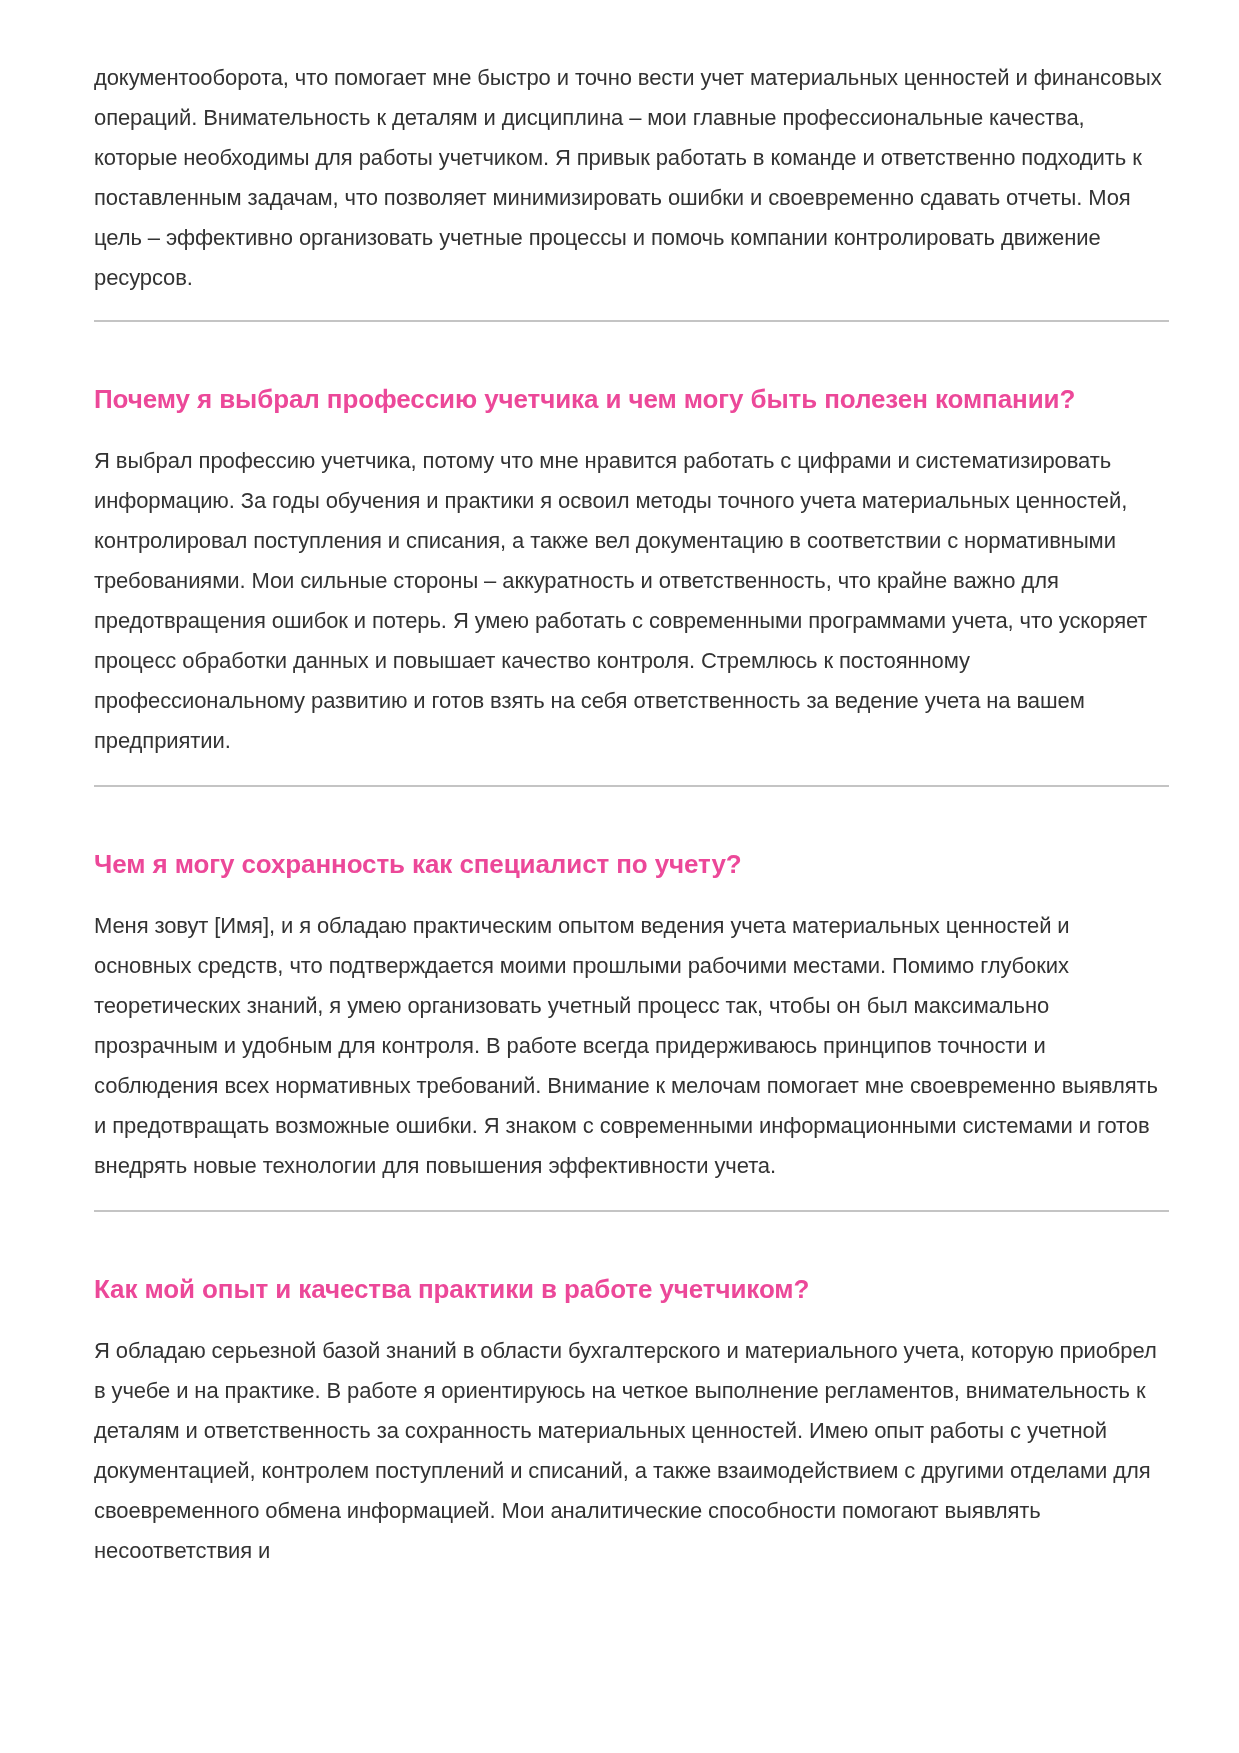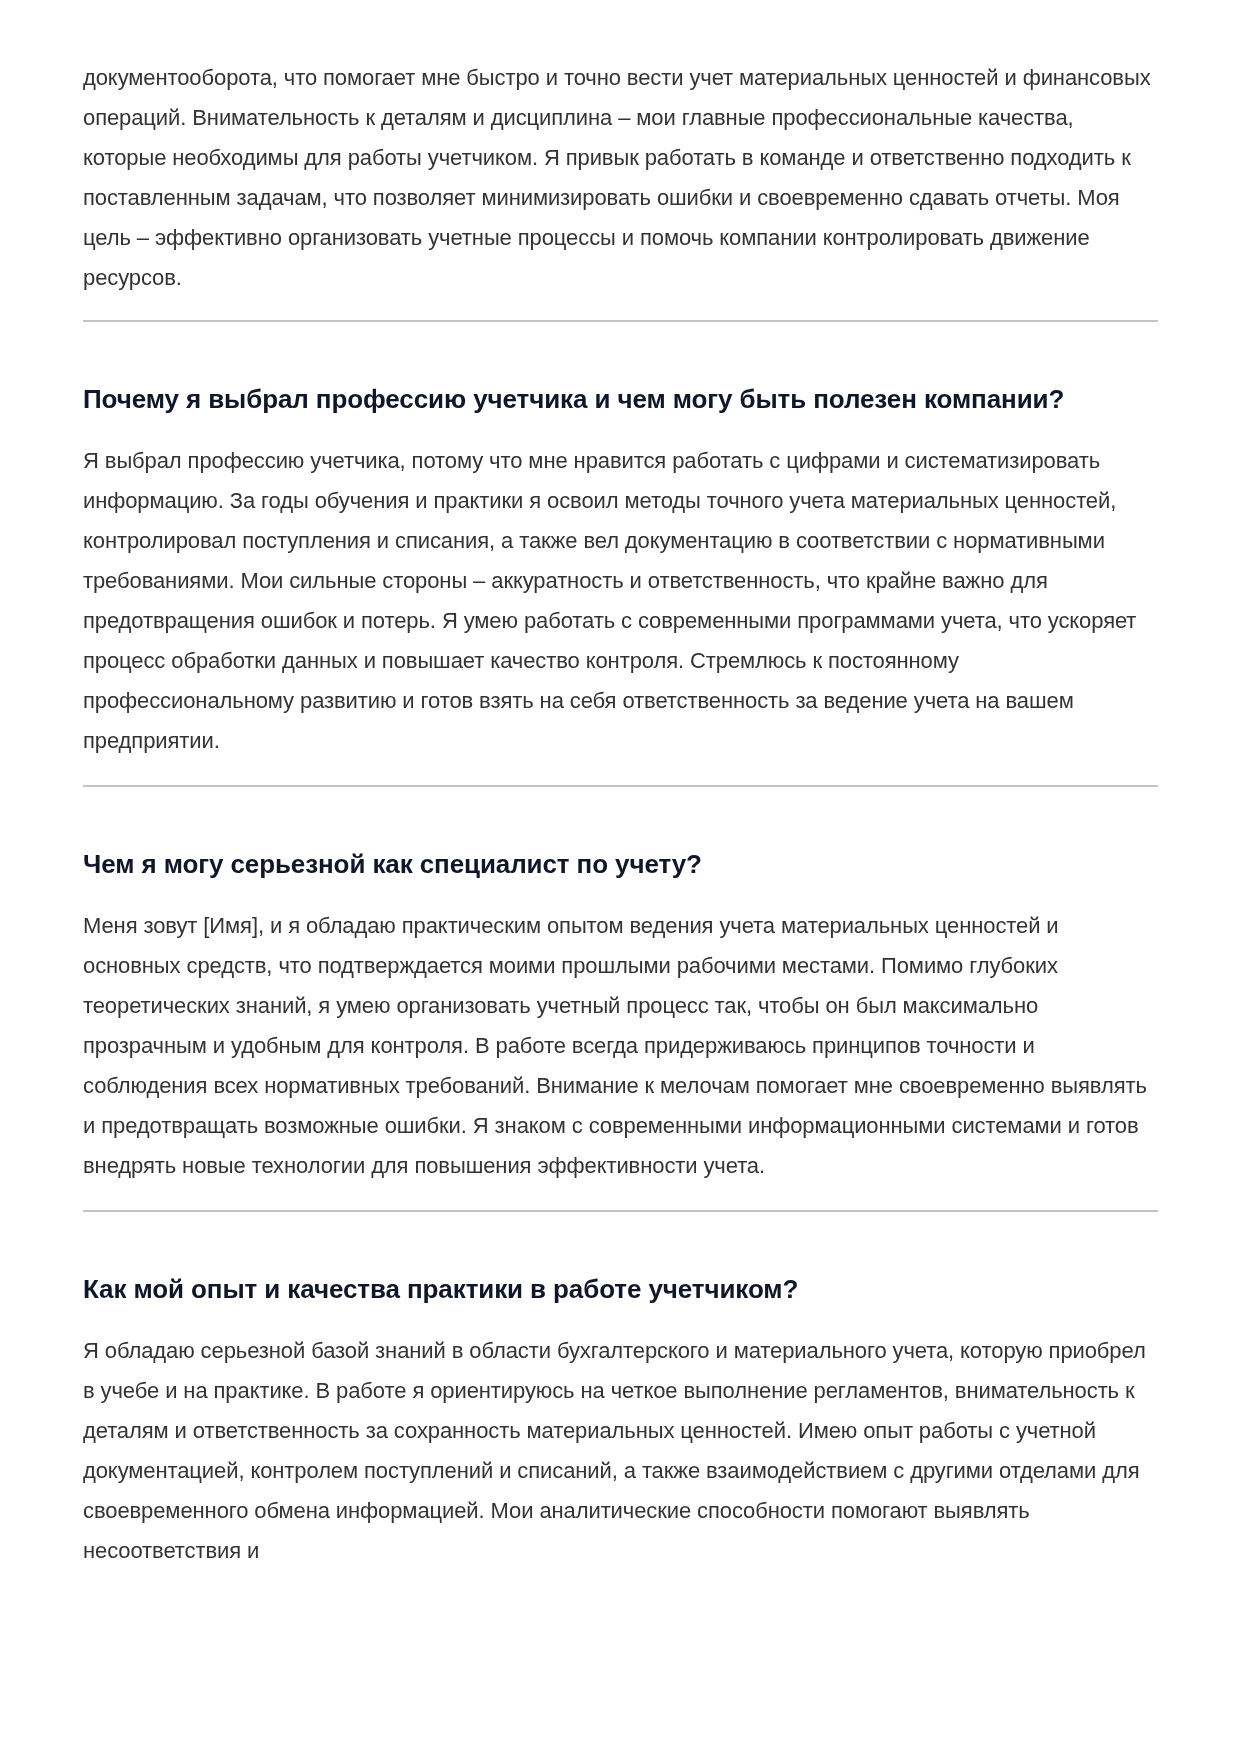--- a/index.html
+++ b/index.html
@@ -8,21 +8,21 @@
       background: #ffffff;
     }
     body {
       width: 1239px;
       height: 1753px;
       overflow: hidden;
       position: relative;
     }
     .page {
       position: absolute;
-      left: 83px;
+      left: 94px;
       top: 58px;
       width: 1075px;
       font-family: "Liberation Sans", "DejaVu Sans", sans-serif;
       color: #333333;
     }
     .para {
       margin: 0;
       font-size: 22px;
       line-height: 40px;
       letter-spacing: -0.1px;
@@ -36,42 +36,42 @@
       width: 1075px;
     }
     .section {
       padding-top: 56px;
     }
     .heading {
       margin: 0 0 20px 0;
       font-size: 26px;
       line-height: 43px;
       font-weight: bold;
-      color: #0f172a;
+      color: #ec4899;
       letter-spacing: -0.1px;
     }
     .sec-first-div { margin-top: 22px; }
     .sec-div { margin-top: 24px; }
   </style>
 </head>
 <body>
 
 <div class="page">
 
   <p class="para">документооборота, что помогает мне быстро и точно вести учет материальных ценностей и финансовых операций. Внимательность к деталям и дисциплина – мои главные профессиональные качества, которые необходимы для работы учетчиком. Я привык работать в команде и ответственно подходить к поставленным задачам, что позволяет минимизировать ошибки и своевременно сдавать отчеты. Моя цель – эффективно организовать учетные процессы и помочь компании контролировать движение ресурсов.</p>
   <hr class="divider sec-first-div">
 
   <div class="section">
     <h2 class="heading">Почему я выбрал профессию учетчика и чем могу быть полезен компании?</h2>
     <p class="para">Я выбрал профессию учетчика, потому что мне нравится работать с цифрами и систематизировать информацию. За годы обучения и практики я освоил методы точного учета материальных ценностей, контролировал поступления и списания, а также вел документацию в соответствии с нормативными требованиями. Мои сильные стороны – аккуратность и ответственность, что крайне важно для предотвращения ошибок и потерь. Я умею работать с современными программами учета, что ускоряет процесс обработки данных и повышает качество контроля. Стремлюсь к постоянному профессиональному развитию и готов взять на себя ответственность за ведение учета на вашем предприятии.</p>
     <hr class="divider sec-div">
   </div>
 
   <div class="section">
-    <h2 class="heading">Чем я могу серьезной как специалист по учету?</h2>
+    <h2 class="heading">Чем я могу сохранность как специалист по учету?</h2>
     <p class="para">Меня зовут [Имя], и я обладаю практическим опытом ведения учета материальных ценностей и основных средств, что подтверждается моими прошлыми рабочими местами. Помимо глубоких теоретических знаний, я умею организовать учетный процесс так, чтобы он был максимально прозрачным и удобным для контроля. В работе всегда придерживаюсь принципов точности и соблюдения всех нормативных требований. Внимание к мелочам помогает мне своевременно выявлять и предотвращать возможные ошибки. Я знаком с современными информационными системами и готов внедрять новые технологии для повышения эффективности учета.</p>
     <hr class="divider sec-div">
   </div>
 
   <div class="section">
     <h2 class="heading">Как мой опыт и качества практики в работе учетчиком?</h2>
     <p class="para">Я обладаю серьезной базой знаний в области бухгалтерского и материального учета, которую приобрел в учебе и на практике. В работе я ориентируюсь на четкое выполнение регламентов, внимательность к деталям и ответственность за сохранность материальных ценностей. Имею опыт работы с учетной документацией, контролем поступлений и списаний, а также взаимодействием с другими отделами для своевременного обмена информацией. Мои аналитические способности помогают выявлять несоответствия и</p>
   </div>
 
 </div>

